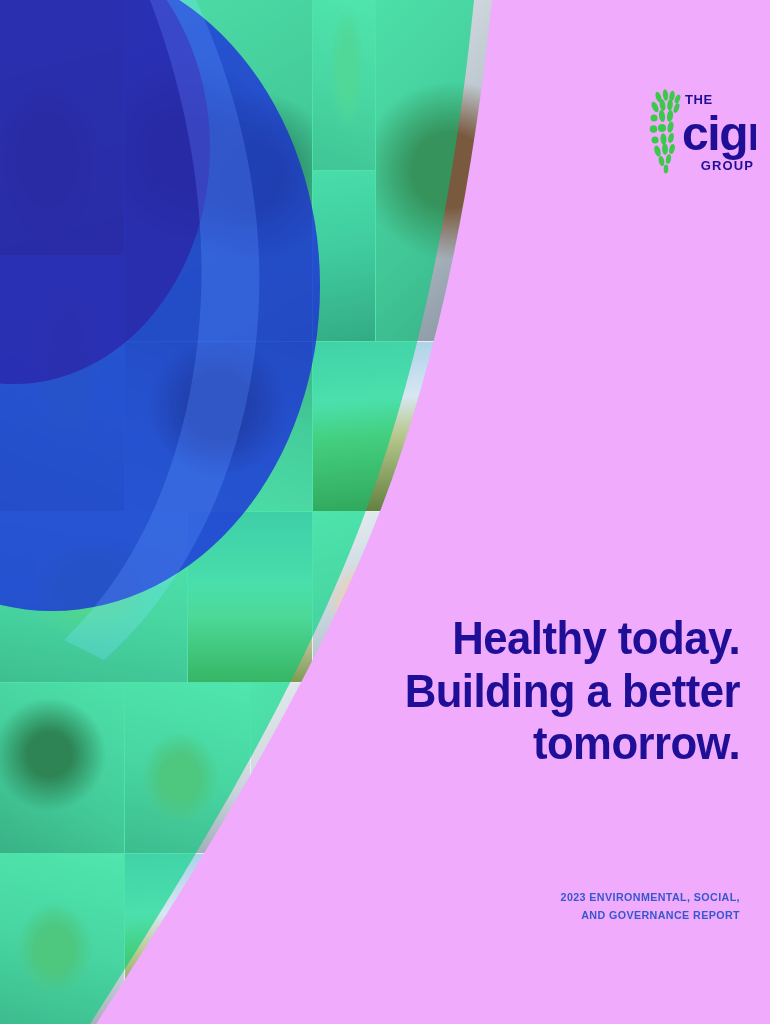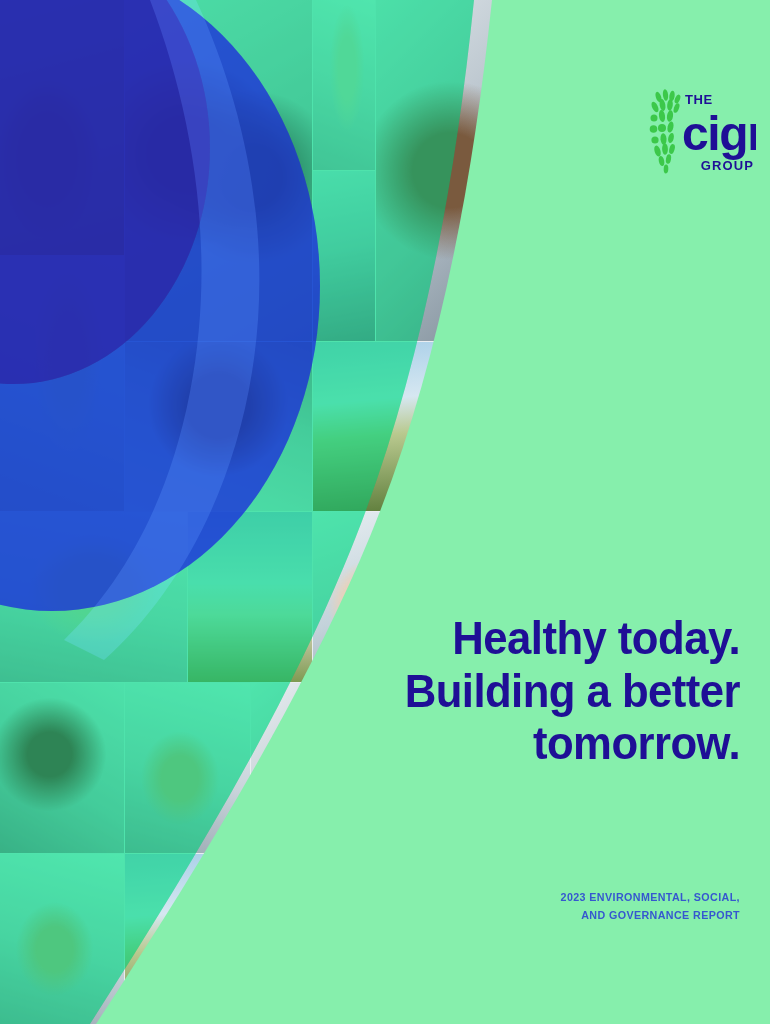--- a/index.html
+++ b/index.html
@@ -1,20 +1,20 @@
 <!DOCTYPE html>
 <html><head>
 <meta charset="utf-8">
 <title>Cigna Group ESG Report Cover</title>
 <style>
   * { margin:0; padding:0; box-sizing:border-box; }
   html,body { width:770px; height:1024px; background:#ffffff;
     font-family:"Liberation Sans", sans-serif; overflow:hidden; }
 
-  .page { position:relative; width:770px; height:1024px; background:#86efac; overflow:hidden; }
+  .page { position:relative; width:770px; height:1024px; background:#f0abfc; overflow:hidden; }
 
   
   .collage-clip {
     position:absolute; left:0; top:0; width:500px; height:1024px;
     overflow:hidden;
     
     clip-path: path("M 0,0 L 492,0 C 470,210 430,400 360,560 C 290,720 190,880 96,1024 L 0,1024 Z");
   }
   .mosaic { position:absolute; inset:0; display:grid;
     grid-template-columns: repeat(8, 1fr);

